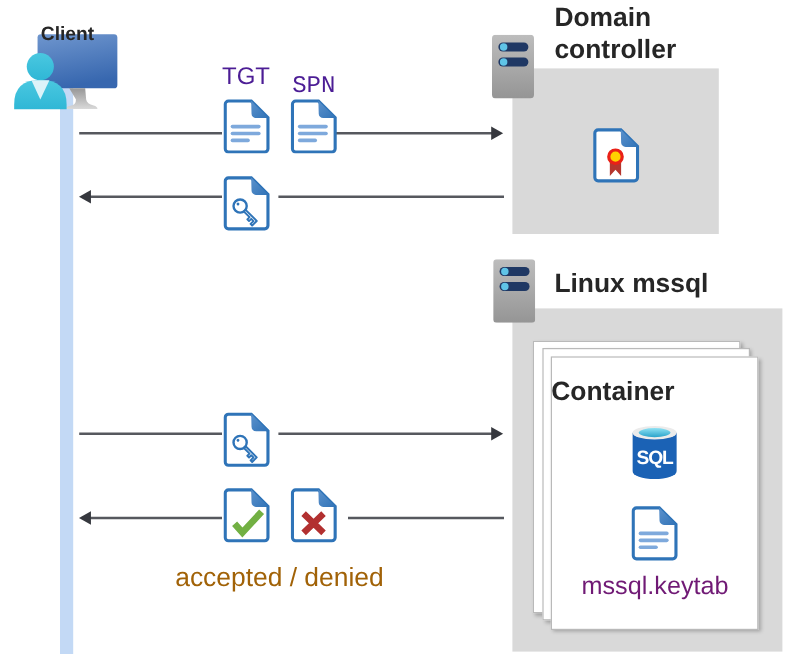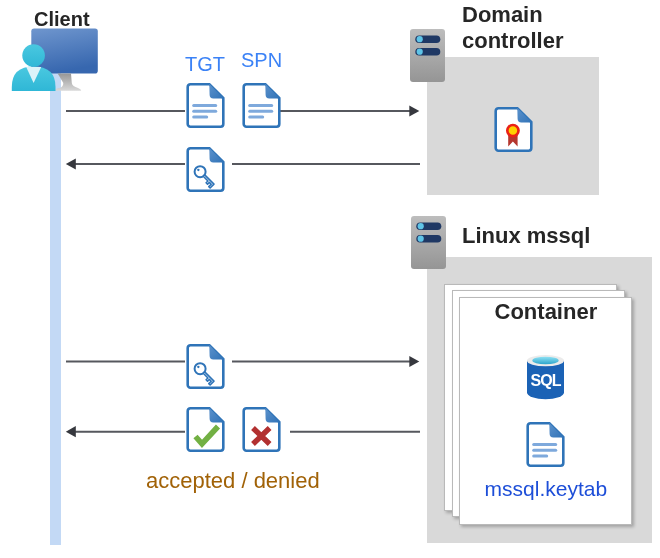--- a/index.html
+++ b/index.html
@@ -1,19 +1,19 @@
 <!DOCTYPE html>
 <html><head>
 <meta charset="utf-8">
 <style>
   html,body{margin:0;padding:0;}
   body{width:660px;height:558px;background:#fff;font-family:"Liberation Sans",sans-serif;overflow:hidden;position:relative;}
   .abs{position:absolute;}
   .title{font-weight:bold;color:#262626;font-size:22px;}
-  .lbl{color:#3b82f6;}
+  .lbl{color:#4c1d95;}
 </style>
 </head>
 <body>
 
 <svg class="abs" style="left:0;top:0;width:0;height:0;">
 <defs>
   <linearGradient id="gSrv" x1="0" y1="0" x2="0" y2="1">
     <stop offset="0" stop-color="#bdbdbd"></stop>
         <stop offset="1" stop-color="#959595"></stop>
   </linearGradient>
@@ -149,20 +149,20 @@
     <use href="#docLines"></use>
   </svg>
 
 <svg class="abs" style="left:527px;top:355px;" width="37" height="45" viewBox="0 0 37 45">
   <path d="M0,5.7 V37.6 A18.5,6.6 0 0 0 37,37.6 V5.7 Z" fill="#1b62b5"></path>
   <ellipse cx="18.5" cy="5.7" rx="18.5" ry="5.6" fill="#ebebeb"></ellipse>
   <ellipse cx="18.5" cy="5.5" rx="13.2" ry="3.8" fill="url(#gCyan)"></ellipse>
   <text x="18.5" y="31.4" text-anchor="middle" font-family="Liberation Sans, sans-serif" font-size="16" font-weight="bold" letter-spacing="-0.9" fill="#ffffff">SQL</text>
 </svg>
 
-<div class="abs title" style="left:34px;top:8px;line-height:22px;font-size:20px;">Client</div>
+<div class="abs title" style="left:34px;top:18px;line-height:22px;font-size:16px;">Client</div>
 <div class="abs title" style="left:462px;top:2.2px;line-height:26px;">Domain<br>controller</div>
 <div class="abs title" style="left:462px;top:225.2px;line-height:22px;">Linux mssql</div>
-<div class="abs title" style="left:459.4px;top:301px;width:173px;line-height:22px;text-align:center;">Container</div>
+<div class="abs title" style="left:459.4px;top:315px;width:173px;line-height:22px;">Container</div>
 <div class="abs lbl" style="left:185px;top:53.7px;width:40px;font-size:20px;line-height:20px;text-align:center;">TGT</div>
-<div class="abs lbl" style="left:241px;top:50px;width:41px;font-size:20px;line-height:20px;text-align:center;">SPN</div>
+<div class="abs lbl" style="left:241px;top:63px;width:41px;font-size:20px;line-height:20px;text-align:center;font-family:Liberation Mono, monospace;">SPN</div>
 <div class="abs lbl" style="left:146px;top:470px;font-size:22px;line-height:22px;color:#a16207;">accepted / denied</div>
-<div class="abs lbl" style="left:459.4px;top:478.1px;width:173px;font-size:21px;line-height:21px;text-align:center;color:#1d4ed8;">mssql.keytab</div>
+<div class="abs lbl" style="left:459.4px;top:478.1px;width:173px;font-size:21px;line-height:21px;text-align:center;color:#701a75;">mssql.keytab</div>
 
 </body></html>

